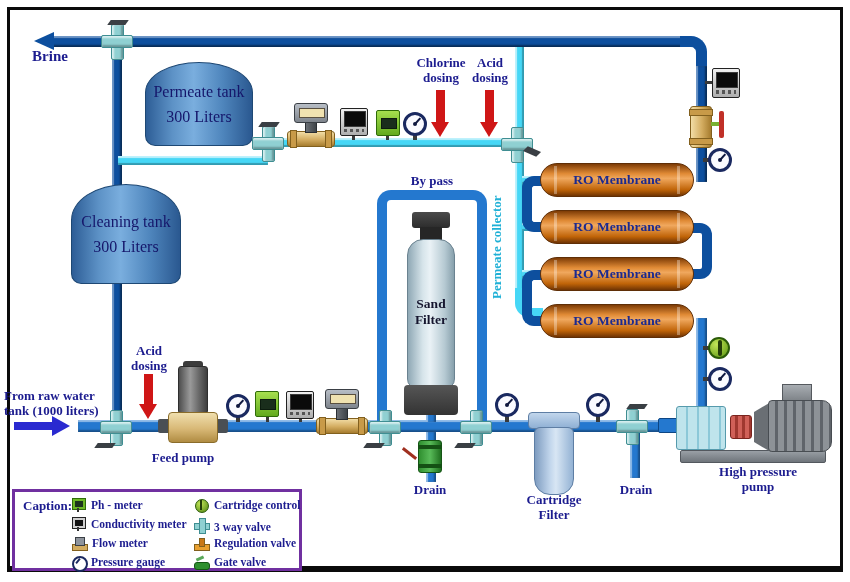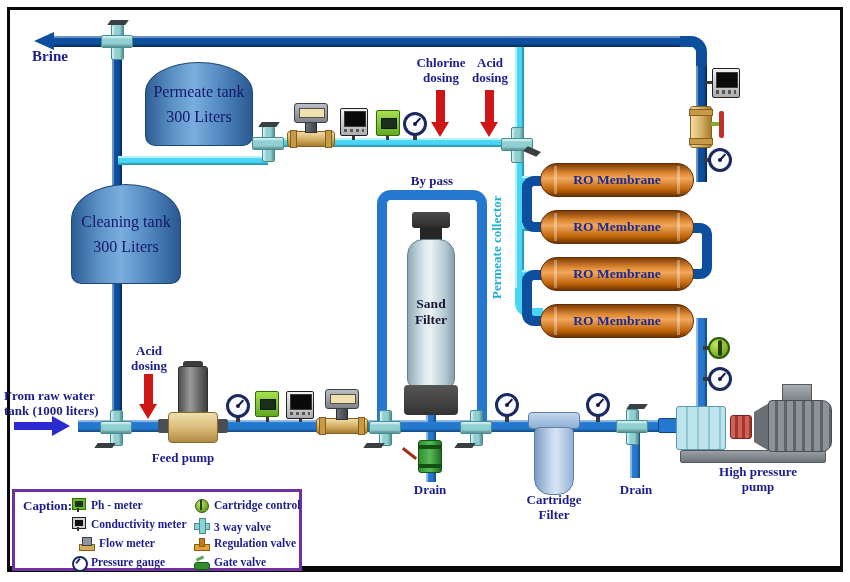--- a/index.html
+++ b/index.html
@@ -274,21 +274,21 @@
   <div class="caption">
     <div class="lbl" style="left:8px;top:6px;width:56px;text-align:left;font-size:13px;">Caption:</div>
     <div class="cap-row" style="left:55px;top:4px;">
       <div class="ci ci-ph"></div>
       <span>Ph - meter</span>
     </div>
     <div class="cap-row" style="left:55px;top:23px;">
       <div class="ci ci-cond"></div>
       <span>Conductivity meter</span>
     </div>
-    <div class="cap-row" style="left:63px;top:42px;">
+    <div class="cap-row" style="left:56px;top:42px;">
       <div class="ci ci-flow"></div>
       <span>Flow meter</span>
     </div>
     <div class="cap-row" style="left:55px;top:61px;">
       <div class="ci ci-gauge"></div>
       <span>Pressure gauge</span>
     </div>
     <div class="cap-row" style="left:178px;top:4px;">
       <div class="ci ci-pctl"></div>
       <span>Cartridge control</span>

